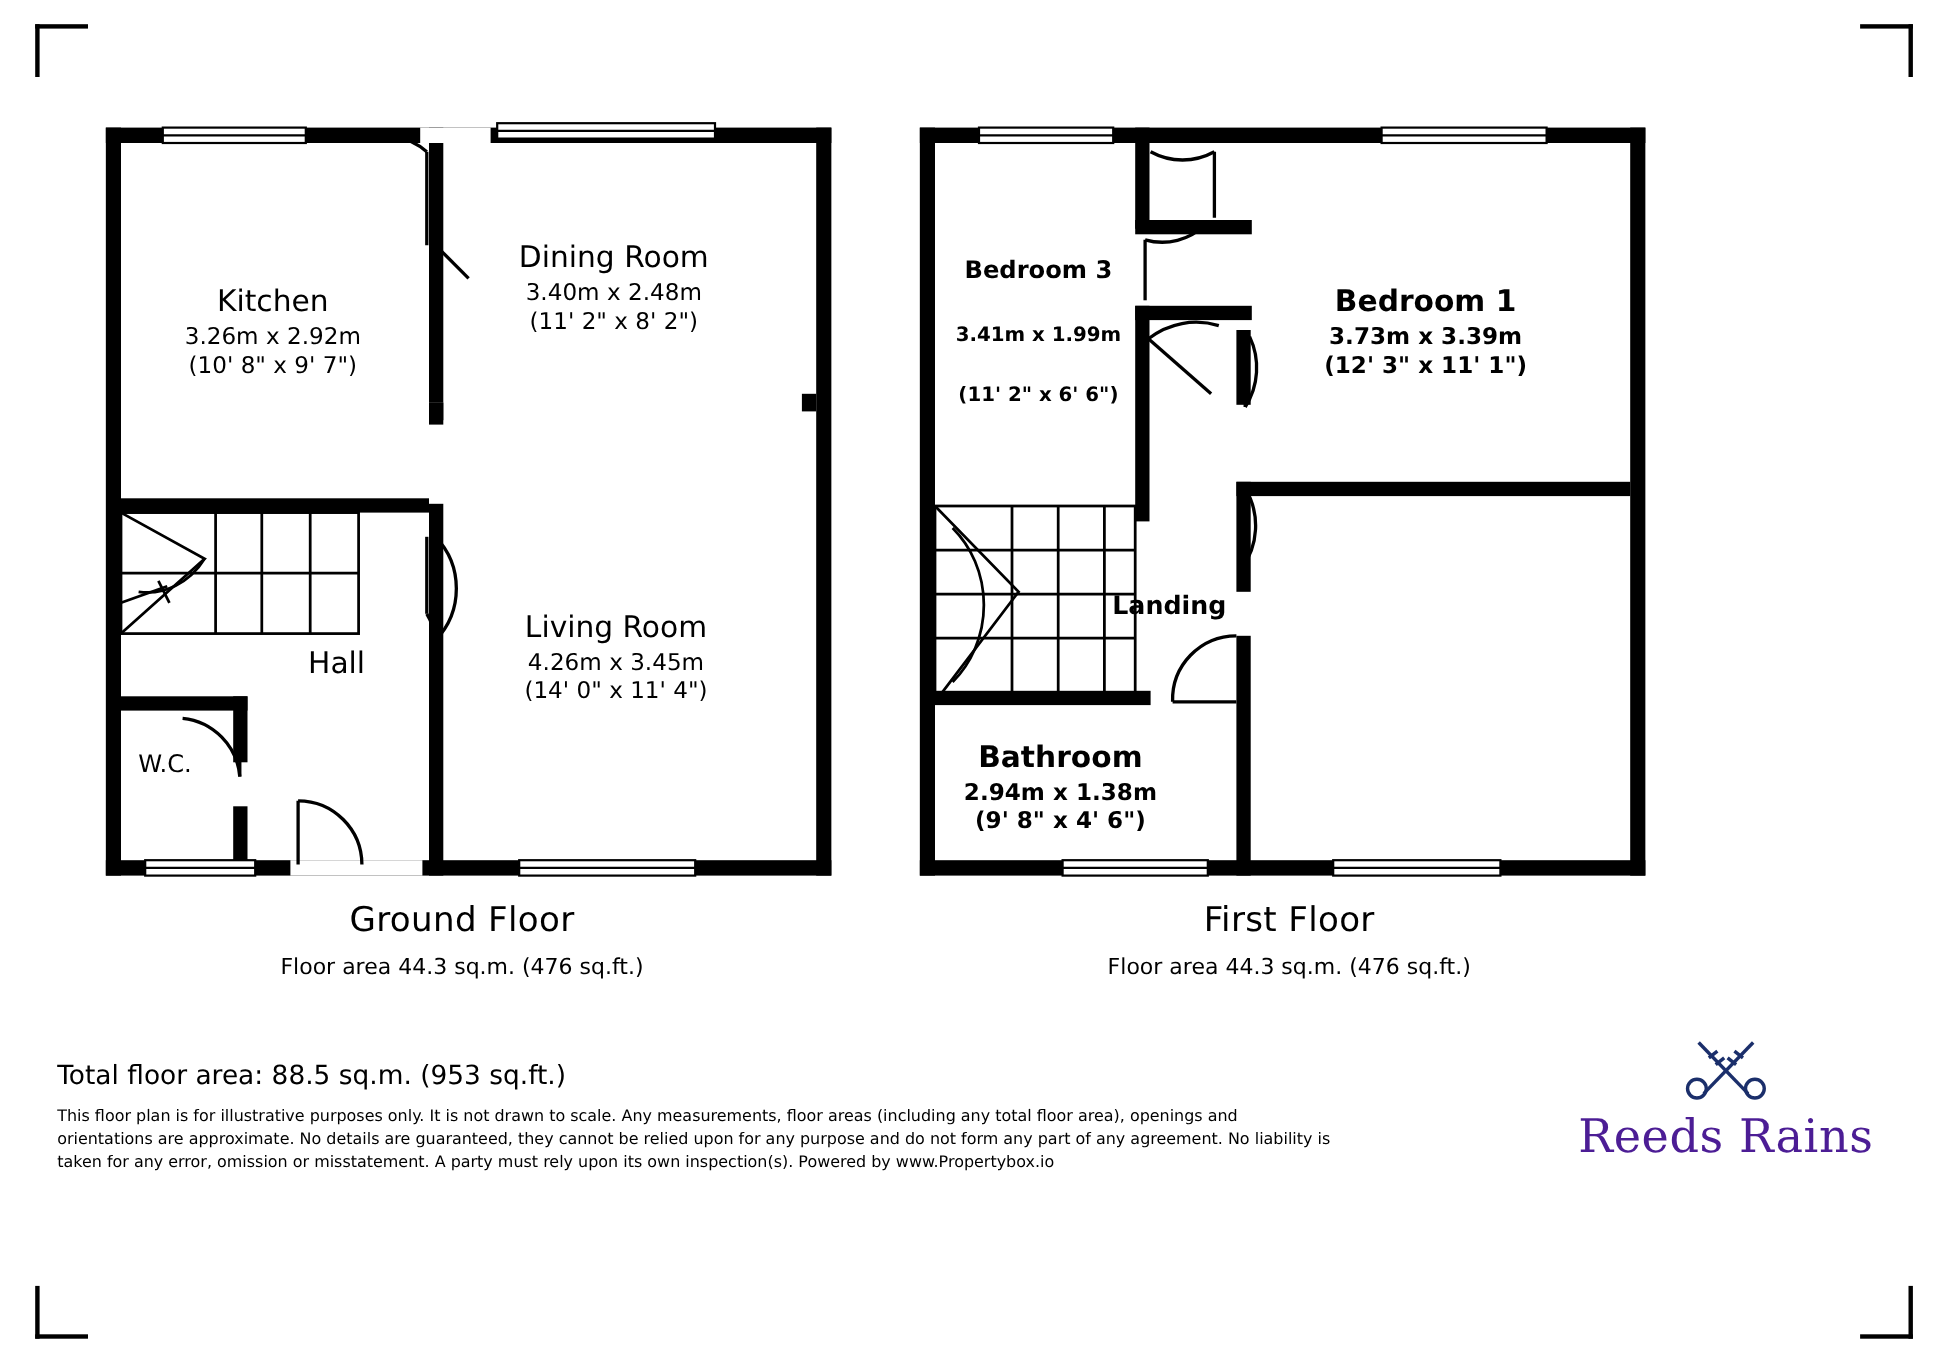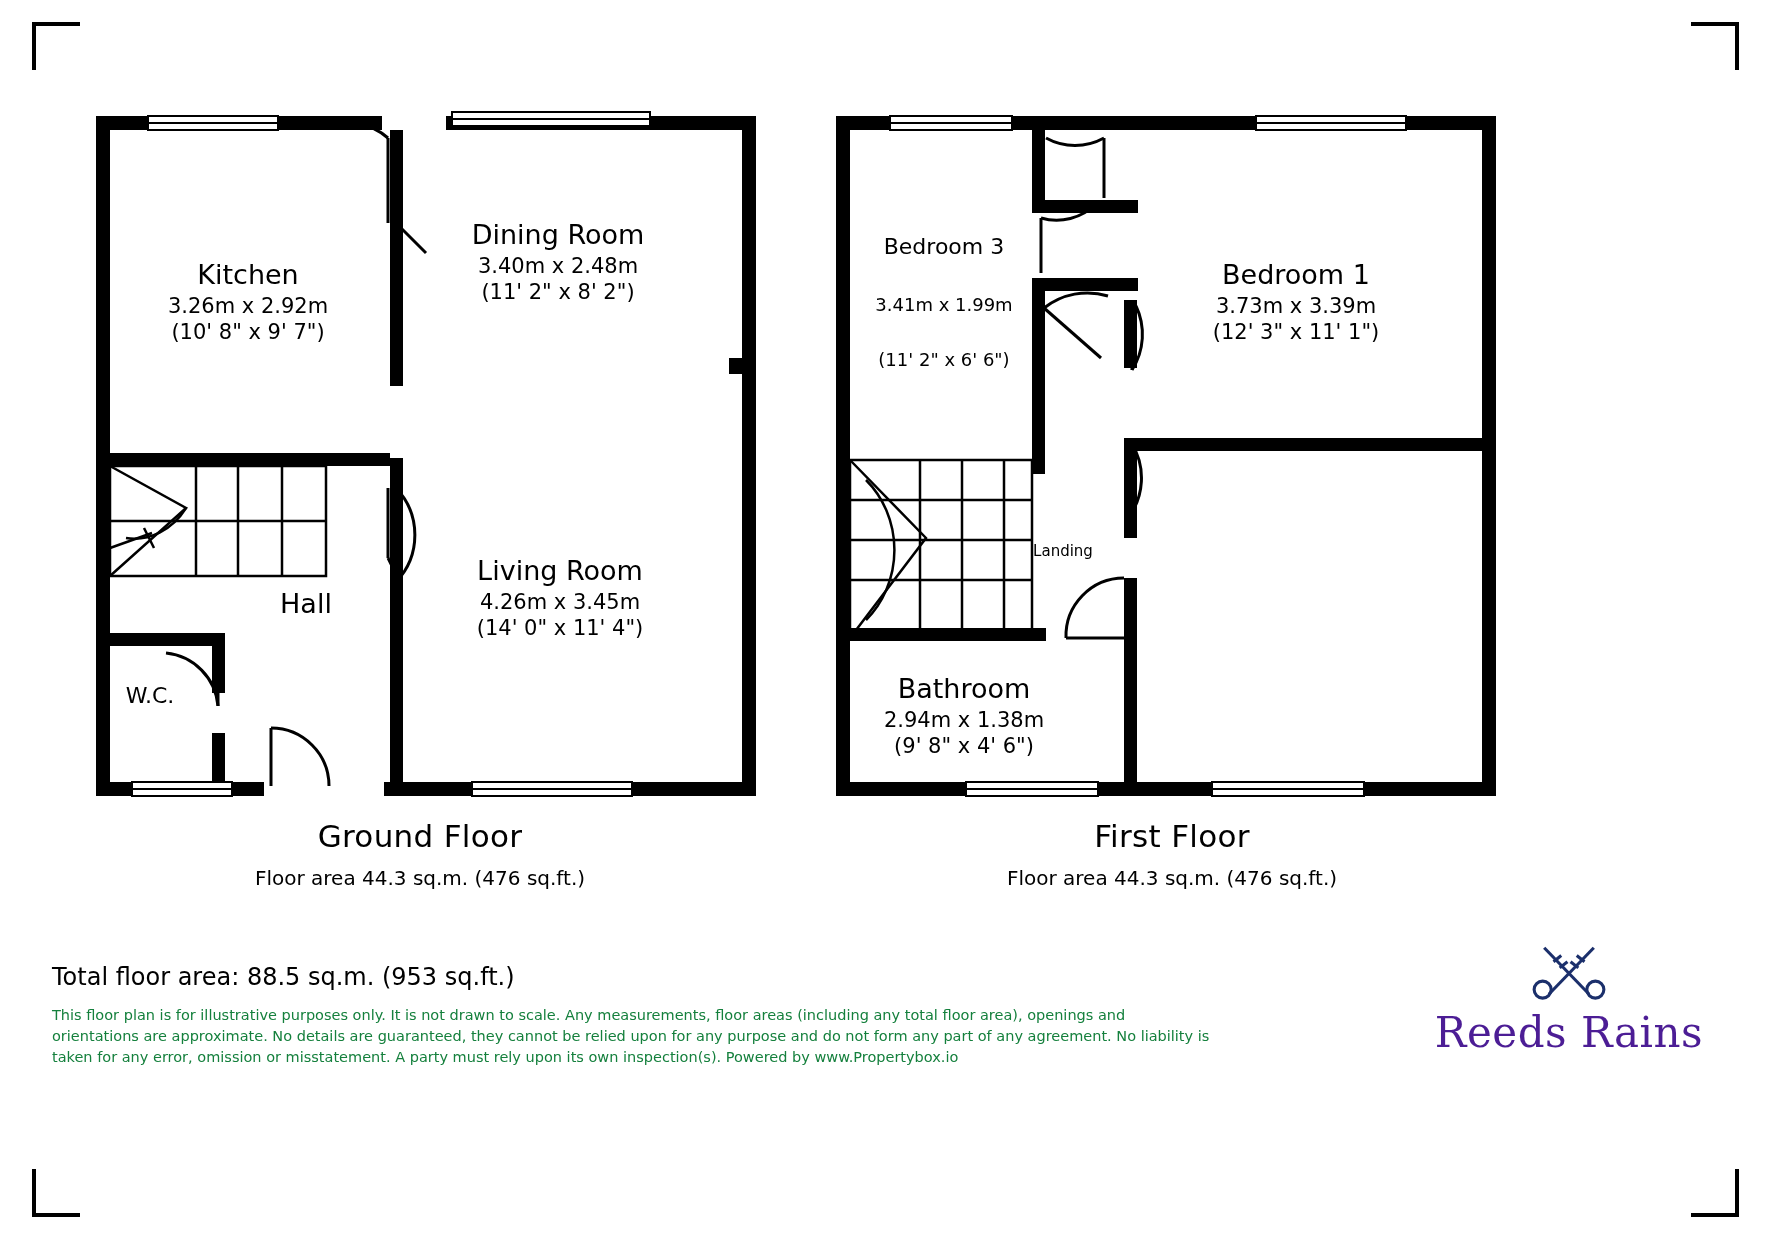--- a/index.html
+++ b/index.html
@@ -29,21 +29,21 @@
   .corner.tr { right: 32px; top: 22px;    border-right-width: 4px; border-top-width: 4px; }
   .corner.bl { left: 32px;  bottom: 22px; border-left-width: 4px;  border-bottom-width: 4px; }
   .corner.br { right: 32px; bottom: 22px; border-right-width: 4px; border-bottom-width: 4px; }
 
   
   .plan {
     position: absolute;
     top: 108px;
   }
   #ground-plan { left: 96px; }
-  #first-plan  { left: 836px; }
+  #first-plan  { left: 836px; font-weight: bold; }
 
   .plan svg { display: block; }
 
   
   .caption {
     position: absolute;
     text-align: center;
     width: 700px;
   }
   #ground-caption { left: 70px;  top: 818px; }
@@ -65,21 +65,21 @@
     top: 963px;
     font-size: 24px;
   }
   #disclaimer {
     position: absolute;
     left: 52px;
     top: 1005px;
     width: 1160px;
     font-size: 14.5px;
     line-height: 1.45;
-    color: #15803d;
+    color: #000000;
   }
 
   
   #brand {
     position: absolute;
     right: 52px;
     top: 940px;
     width: 300px;
     text-align: center;
     color: #4c1d95;
@@ -316,21 +316,21 @@
   </div>
 
 
   <div class="room-label" style="left:128px; top:608px;">
     <div class="rname">Bathroom</div>
     <div class="rdim">2.94m x 1.38m</div>
     <div class="rdim">(9' 8" x 4' 6")</div>
   </div>
 
   <div class="room-label plain" style="left:227px; top:444px;">
-    <div class="rname" style="font-size:15px;">Landing</div>
+    <div class="rname" style="font-size:23px;">Landing</div>
   </div>
 </div>
 
 <div class="caption" id="ground-caption">
   <div class="floor-title">Ground Floor</div>
   <div class="floor-area">Floor area 44.3 sq.m. (476 sq.ft.)</div>
 </div>
 
 <div class="caption" id="first-caption">
   <div class="floor-title">First Floor</div>

